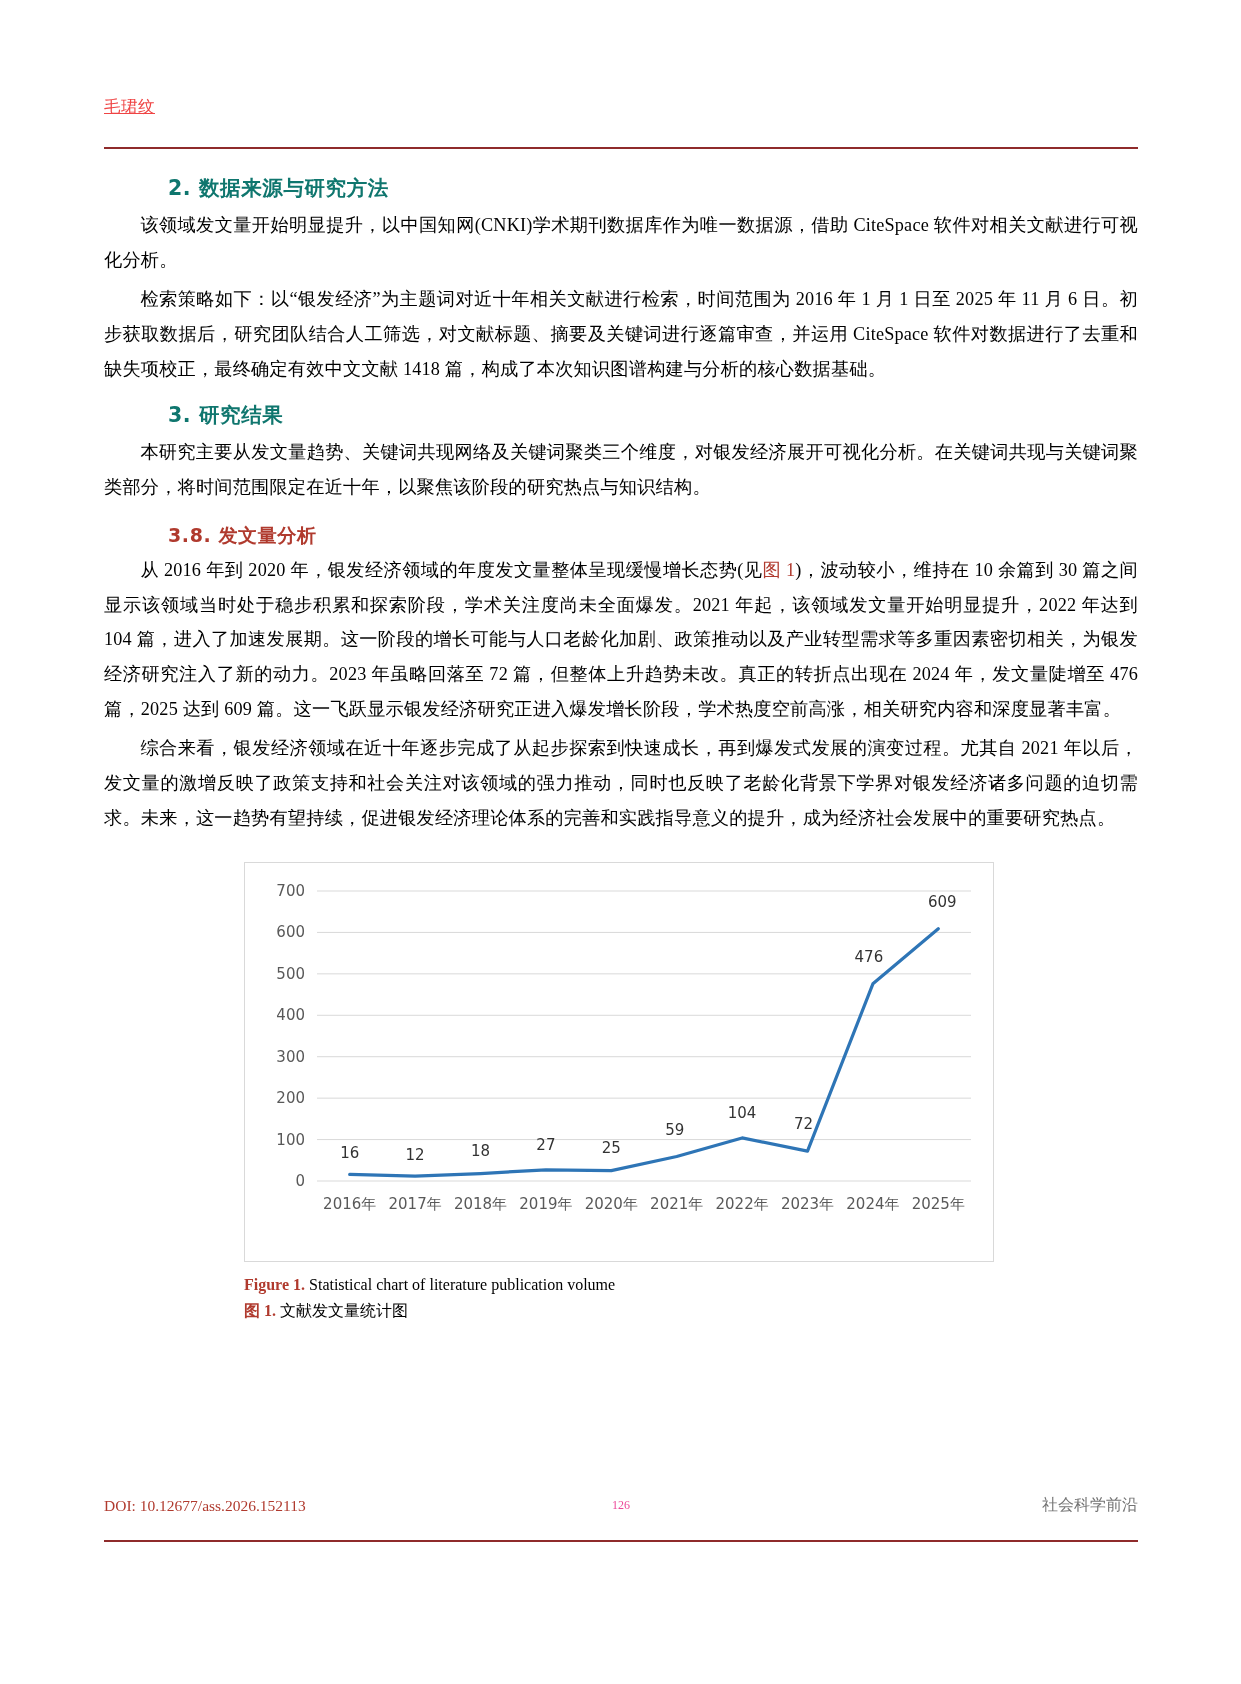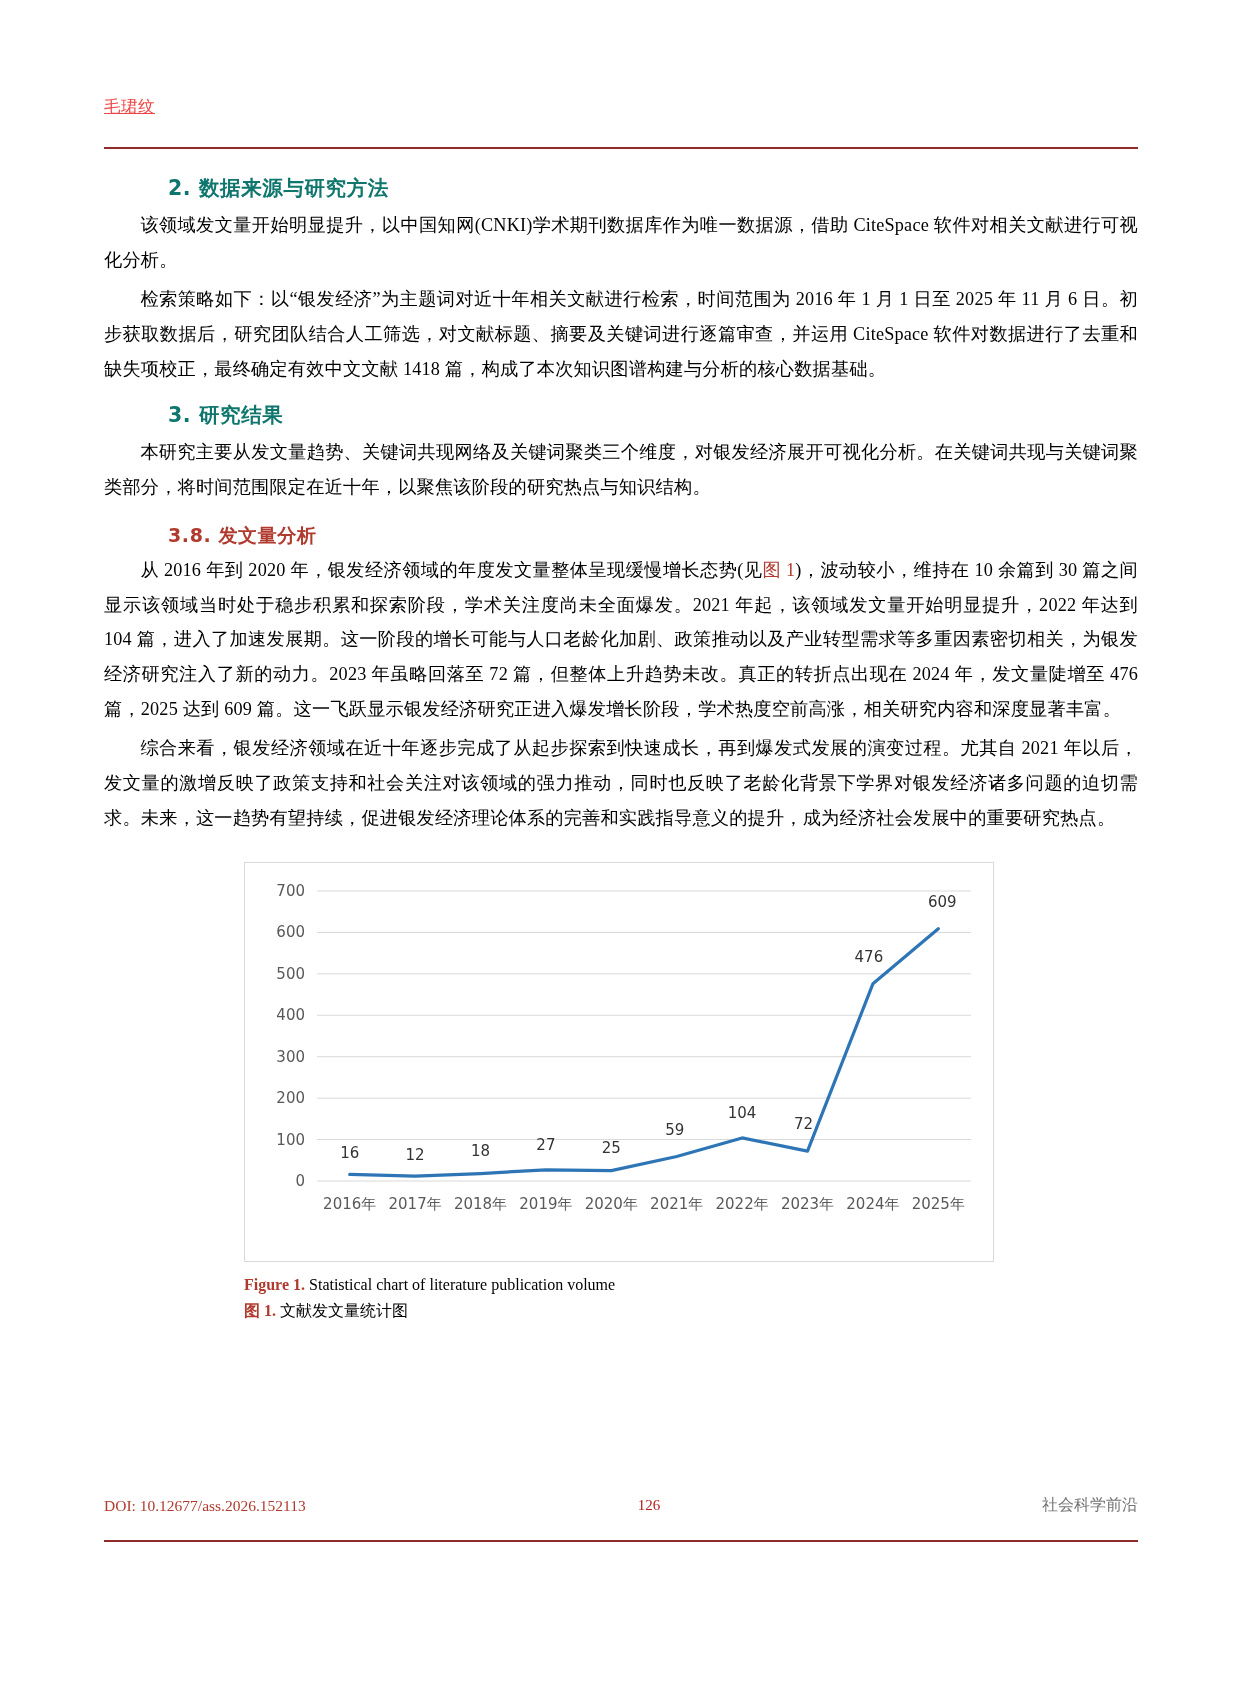--- a/index.html
+++ b/index.html
@@ -112,26 +112,25 @@
     left: 104px;
     width: 1034px;
     font-size: 15.5px;
     color: #b03a2e;
     display: flex;
     justify-content: space-between;
     align-items: center;
     gap: 40px;
   }
   .footer .page-num {
-    color: #b91c1c;
-    font-size: 15px;
+    color: #ec4899;
+    font-size: 12px;
     position: absolute;
     left: 50%;
     transform: translateX(-50%);
-    margin-left: 28px;
   }
   .footer .journal {
     font-family: "DejaVu Sans", "Liberation Sans", sans-serif;
     color: #737373;
     font-size: 16px;
   }
   .tick-label {
     font-family: "DejaVu Sans", "Liberation Sans", sans-serif;
     font-size: 15px;
     fill: #595959;

